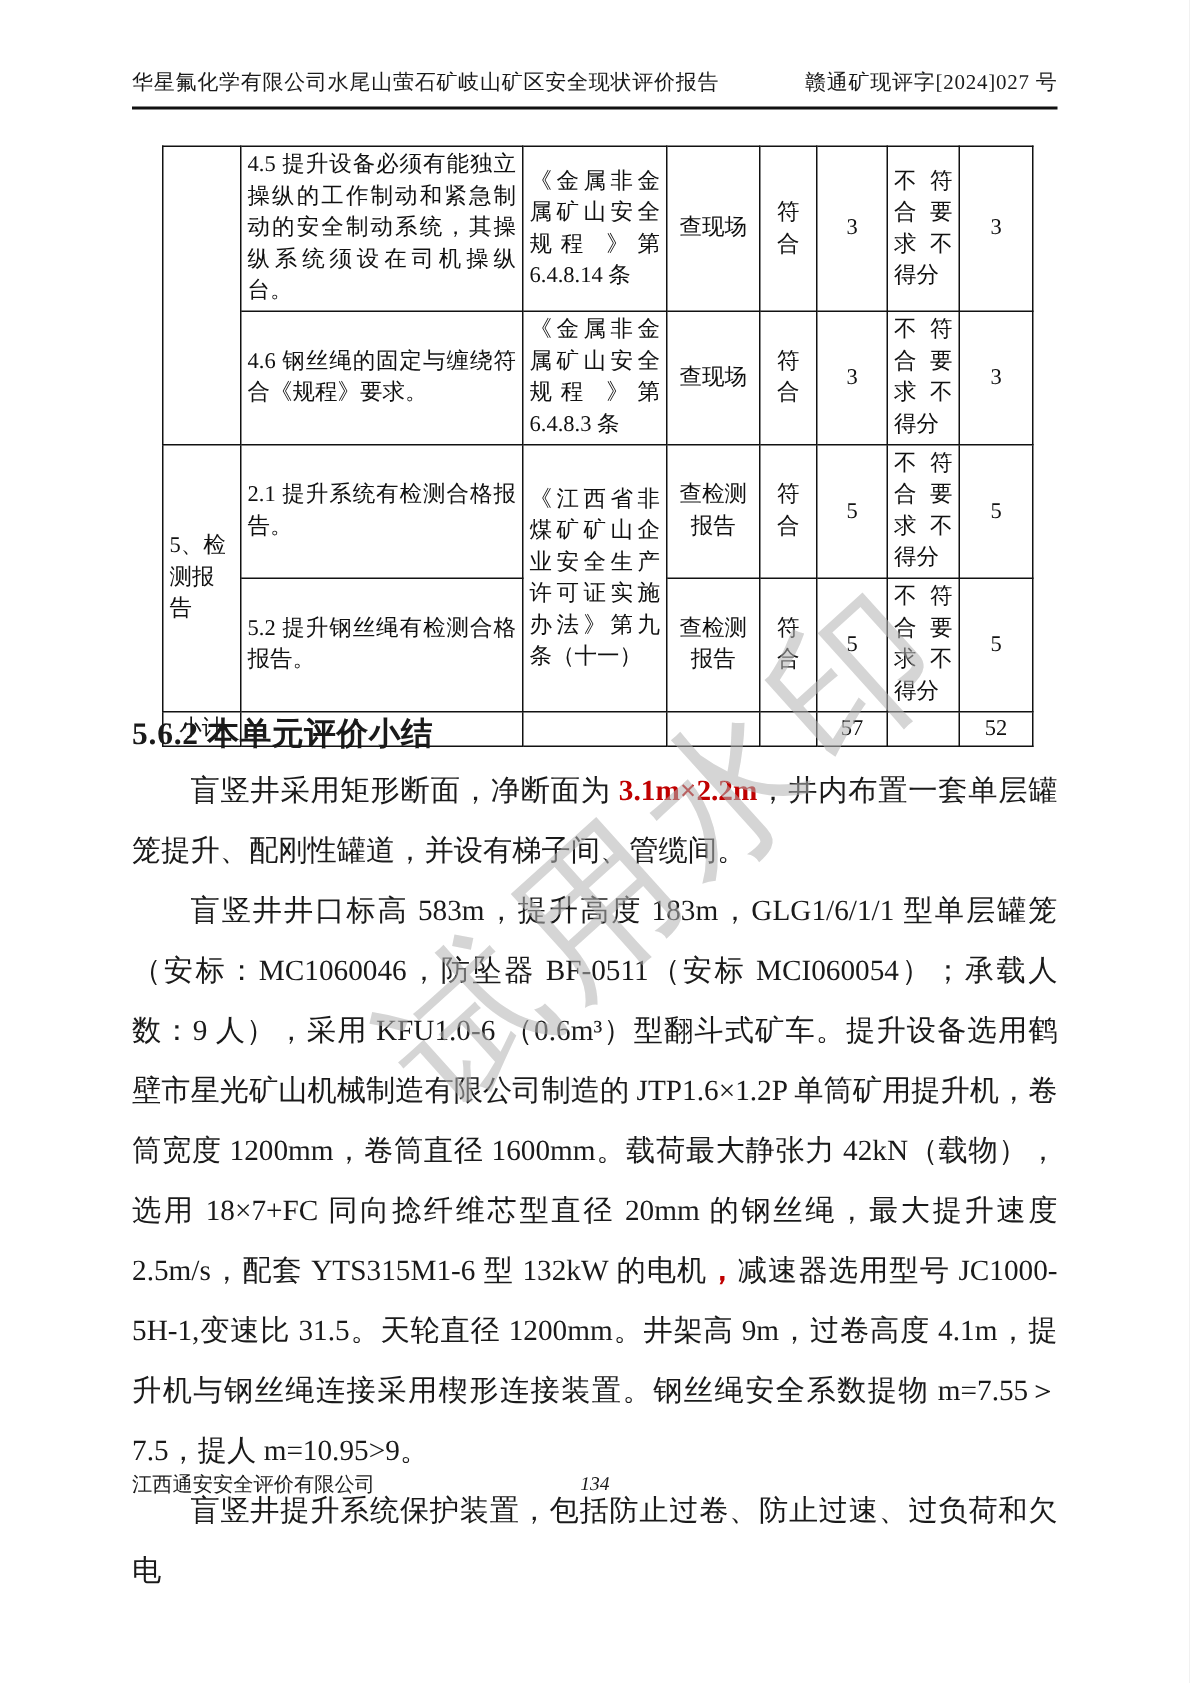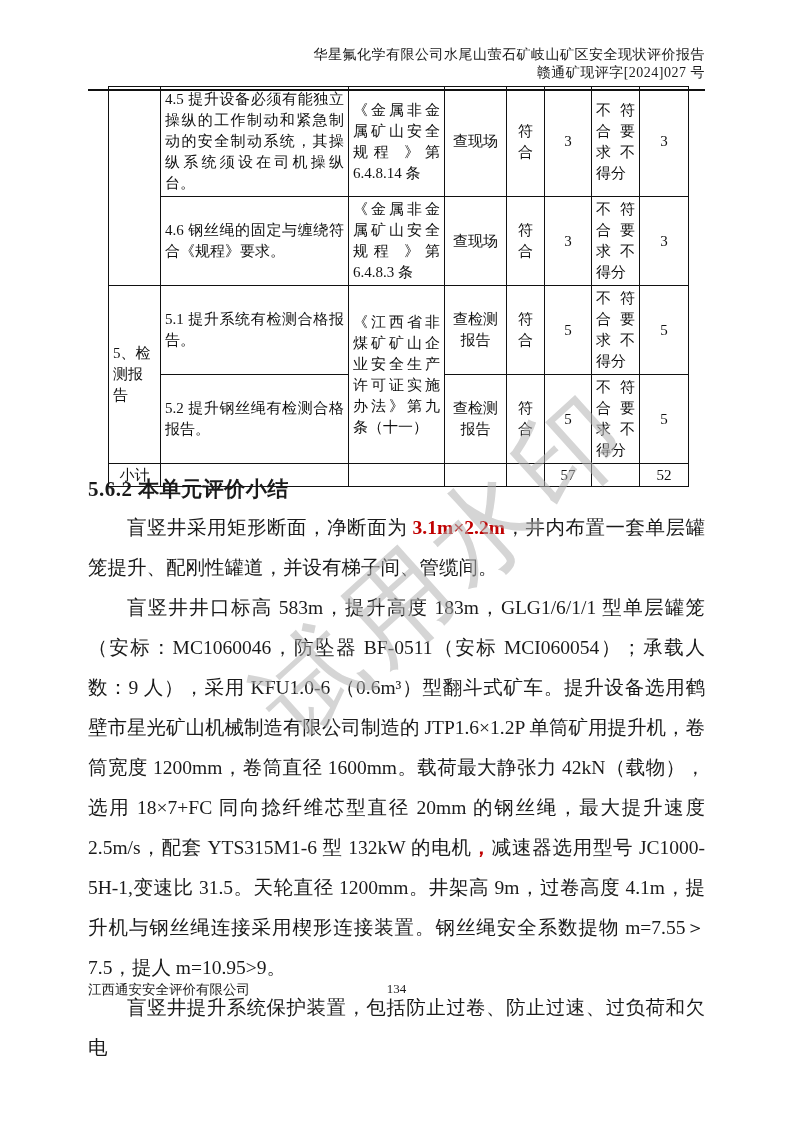--- a/index.html
+++ b/index.html
@@ -10,25 +10,25 @@
     background:#ffffff;
     font-family:"Liberation Serif", serif;
     color:#1a1a1a;
     overflow:hidden;
   }
   
   .hdr{
     position:absolute;left:88px;top:46px;width:617px;
     display:flex;justify-content:space-between;align-items:flex-end;
     font-size:14px;letter-spacing:0.5px;
-    padding-bottom:7px;border-bottom:2px solid #111;flex-direction:column;
+    padding-bottom:7px;border-bottom:2px solid #111;
   }
   
   table.eval{
-    position:absolute;left:108px;top:86px;
+    position:absolute;left:108px;top:97px;
     width:580px;border-collapse:collapse;table-layout:fixed;
     font-size:15px;line-height:21px;color:#111;
   }
   table.eval td{
     border:1px solid #111;
     padding:2px 4px;vertical-align:middle;
     overflow:hidden;
   }
   td.c-group{text-align:left;padding:2px 2px;}
   td.c-item{text-align:justify;}
@@ -61,21 +61,21 @@
     font-size:105px;letter-spacing:10px;white-space:nowrap;
     color:var(--wm-color,#b0b0b0);opacity:0.55;
     z-index:6;pointer-events:none;font-family:"Liberation Serif", serif;
   }
   
   .ftr{
     position:absolute;left:0;right:0;top:981px;height:24px;
     font-size:13.5px;
   }
   .ftr .company{position:absolute;left:88px;top:0;}
-  .ftr .pageno{position:absolute;left:0;right:0;top:0;text-align:center;font-size:13px;}
+  .ftr .pageno{position:absolute;left:0;right:0;top:0;text-align:center;font-size:13px;font-style:italic;}
 </style>
 </head>
 <body>
 
 <div class="page">
 
   <div class="hdr">
     <span>华星氟化学有限公司水尾山萤石矿岐山矿区安全现状评价报告</span>
     <span>赣通矿现评字[2024]027 号</span>
   </div>
@@ -106,21 +106,21 @@
         <td class="c-item">4.6 钢丝绳的固定与缠绕符合《规程》要求。</td>
         <td class="c-basis">《金属非金属矿山安全规程 》第 6.4.8.3 条</td>
         <td class="c-center">查现场</td>
         <td class="c-center">符合</td>
         <td class="c-center">3</td>
         <td class="c-criteria">不符合要求不得分</td>
         <td class="c-center">3</td>
       </tr>
       <tr class="r3">
         <td class="c-group" rowspan="2">5、检测报告</td>
-        <td class="c-item">5.1 提升系统有检测合格报告。</td>
+        <td class="c-item">2.1 提升系统有检测合格报告。</td>
         <td class="c-basis" rowspan="2">《江西省非煤矿矿山企业安全生产许可证实施办法》第九条（十一）</td>
         <td class="c-center">查检测报告</td>
         <td class="c-center">符合</td>
         <td class="c-center">5</td>
         <td class="c-criteria">不符合要求不得分</td>
         <td class="c-center">5</td>
       </tr>
       <tr class="r4">
         <td class="c-item">5.2 提升钢丝绳有检测合格报告。</td>
         <td class="c-center">查检测报告</td>

